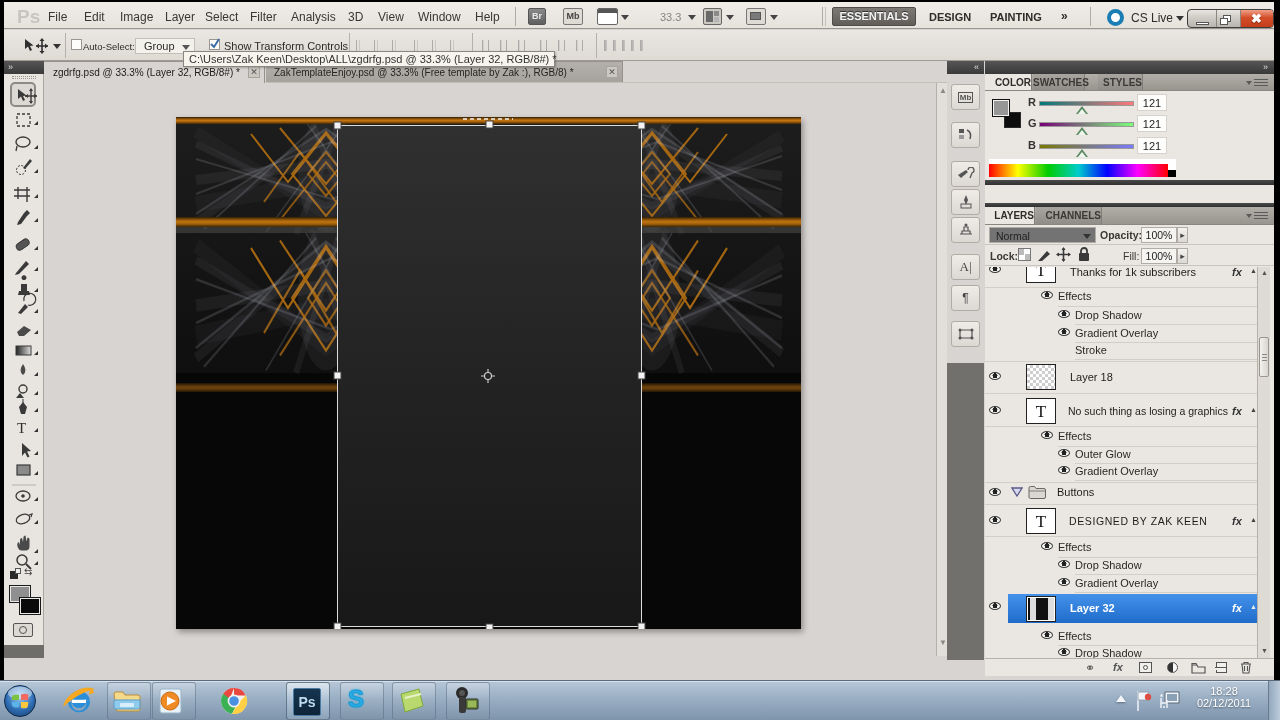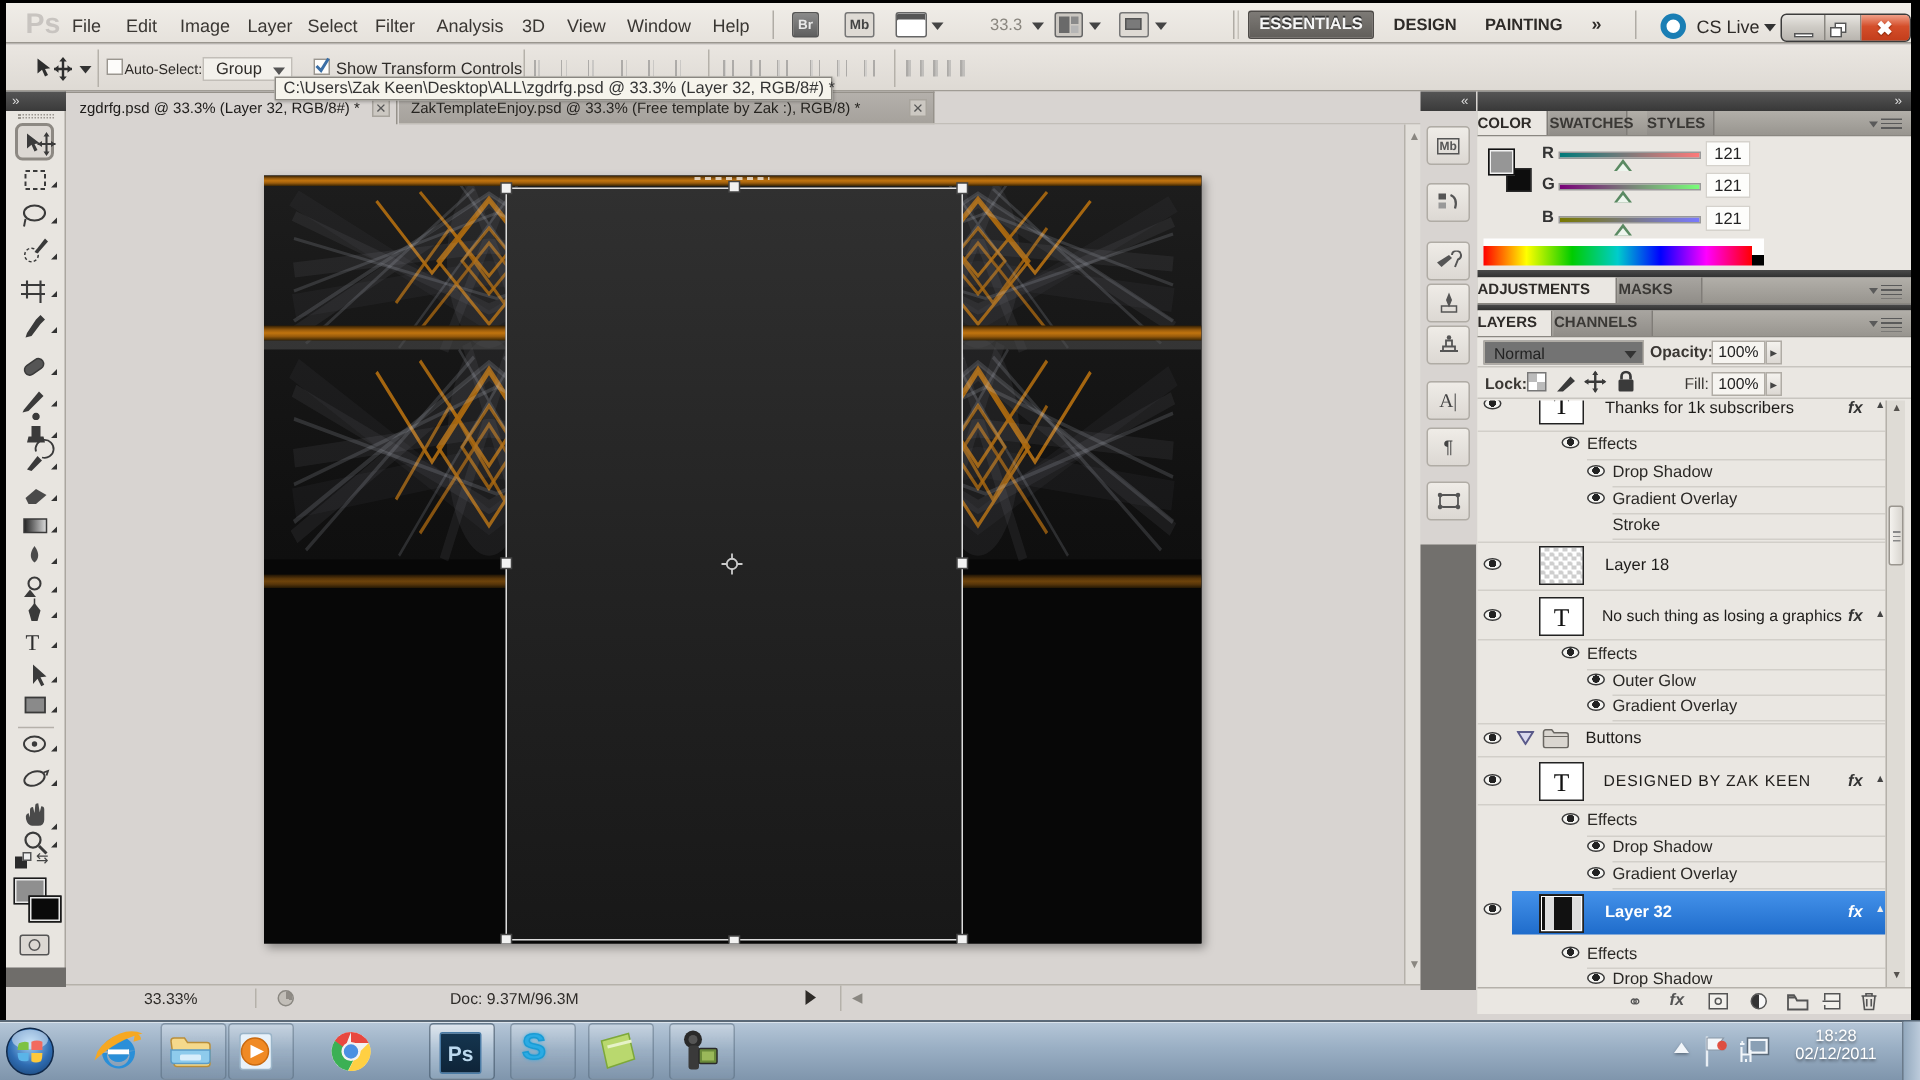--- a/index.html
+++ b/index.html
@@ -34,21 +34,21 @@
 .arrow-dn { width:0; height:0; border-left:4px solid transparent; border-right:4px solid transparent; border-top:5px solid #444; }
 .cb { width:11px; height:11px; background:#fdfcfa; border:1px solid #9a968f; }
 .tabx { position:absolute; top:4px; font-size:9px; color:#555; border:1px solid #a8a49d; width:12px; height:12px; text-align:center; line-height:11px; background:#ccc8c2; }
 .ico-row, .ico-row2, .ico-row3 { width:52px; height:11px; background:
   linear-gradient(#6a6a6a,#6a6a6a); opacity:.75; }
 .ico-row { background: repeating-linear-gradient(90deg,#6a6a6a 0 1px,transparent 1px 3px,#aaa 3px 4px, transparent 4px 18px); opacity:.45; }
 .ico-row2 { background: repeating-linear-gradient(90deg,#6a6a6a 0 1px,#bbb 1px 2px,transparent 2px 6px,#6a6a6a 6px 7px,transparent 7px 18px); opacity:.45; }
 .ico-row3 { width:40px; background: repeating-linear-gradient(90deg,#6a6a6a 0 1px,#999 2px 3px,transparent 3px 9px); opacity:.45; }
 .dkbtn { left:4px; width:29px; height:26px; border:1px solid #b0aca5; border-radius:3px; background:linear-gradient(#efece7,#dcd8d3); display:flex; align-items:center; justify-content:center; color:#555; }
 .tabrow { left:0; width:289px; background:linear-gradient(#b2afa9,#98958f); border-bottom:1px solid #8a8781; }
-.ptab { position:absolute; top:0; height:100%; background:linear-gradient(#a8a5a0,#908d88); border-right:1px solid #807d78; color:#3a3835; font-weight:bold; font-size:10px; text-align:left; line-height:17px; }
+.ptab { position:absolute; top:0; height:100%; background:linear-gradient(#a8a5a0,#908d88); border-right:1px solid #807d78; color:#3a3835; font-weight:bold; font-size:10px; text-align:right; line-height:17px; }
 .ptab.on { background:#eae7e2; color:#2e2b28; }
 .pmenu { position:absolute; right:6px; top:5px; width:14px; height:9px; background:repeating-linear-gradient(#5a5a5a 0 1px,transparent 1px 3px); }
 .pmenu:before { content:""; position:absolute; left:-8px; top:2px; border-left:3px solid transparent; border-right:3px solid transparent; border-top:4px solid #5a5a5a; }
 .csl { width:95px; height:5px; border:1px solid #999; }
 .ctri { width:12px; height:8px; }
 .ctri:before { content:""; position:absolute; left:0; top:0; width:0; height:0; border-left:6px solid transparent; border-right:6px solid transparent; border-bottom:8px solid #5a8a62; }
 .ctri:after { content:""; position:absolute; left:2px; top:3px; width:0; height:0; border-left:4px solid transparent; border-right:4px solid transparent; border-bottom:5px solid #eef6ee; }
 .cval { width:30px; height:17px; background:#fdfdfb; border:1px solid #d5d2cc; text-align:center; line-height:16px; color:#222; }
 .valbox { width:36px; height:16px; background:#f6f4f0; border:1px solid #b0aca5; text-align:center; line-height:15px; font-size:10.5px; }
 .spin { width:11px; height:16px; border:1px solid #b0aca5; background:linear-gradient(#f4f2ee,#dcd8d3); text-align:center; line-height:14px; font-size:9px; color:#444; }
@@ -309,29 +309,20 @@
           <circle cx="312" cy="259" r="3.5"></circle>
             <path d="M312 252 l0 4 M312 262 l0 4 M305 259 l4 0 M315 259 l4 0"></path>
         </g>
       </svg>
     </div>
   </div>
   <div id="vscroll">
     <div class="abs" style="left:2px;top:4px;width:7px;height:7px;color:#8a8781;font-size:8px;line-height:7px">▲</div>
     <div class="abs" style="left:2px;top:556px;width:7px;height:7px;color:#8a8781;font-size:8px;line-height:7px">▼</div>
   </div>
-  <div id="statusbar">
-    <span class="abs" style="left:52px;top:3px;color:#2e2b28;font-size:10.5px">33.33%</span>
-    <div class="abs" style="left:126px;top:2px;width:1px;height:13px;background:#b5b1aa"></div>
-    <div class="abs" style="left:141px;top:3px;width:11px;height:11px;border-radius:50%;background:conic-gradient(#8f8b85 0 110deg,#c2beb8 110deg);border:1px solid #8a8781"></div>
-    <span class="abs" style="left:256px;top:3px;color:#2e2b28;font-size:10.5px">Doc: 9.37M/96.3M</span>
-    <div class="abs" style="left:493px;top:3px;width:0;height:0;border-top:5px solid transparent;border-bottom:5px solid transparent;border-left:7px solid #2e2b28"></div>
-    <div class="abs" style="left:516px;top:0px;width:387px;height:17px;border-left:1px solid #b5b1aa"></div>
-    <span class="abs" style="left:524px;top:3px;color:#8a8781;font-size:9px">◀</span>
-  </div>
   <div id="dockstrip">
     <div class="abs" style="left:0;top:0;width:37px;height:13px;background:linear-gradient(#555,#3a3a3a);color:#ddd;font-size:9px;line-height:12px;text-align:right;padding-right:5px">«</div>
     <div class="abs dkbtn" style="top:23px">
         <span style="font-size:8px;font-weight:bold;border:1px solid #555;padding:0 1px">Mb</span>
       </div>
     <div class="abs dkbtn" style="top:61px">
         <svg width="16" height="16" viewBox="0 0 16 16">
           <rect x="1" y="2" width="5" height="4" fill="#555"></rect>
           <rect x="1" y="8" width="5" height="4" fill="#999"></rect>
           <path d="M9 3 q5 2 3 9" stroke="#555" fill="none" stroke-width="1.5"></path>
@@ -398,25 +389,20 @@
       <div class="abs csl" style="left:54px;top:53px;background:linear-gradient(90deg,#797900,#797979 47%,#7979ff)"></div>
       <div class="abs ctri" style="left:91px;top:58px"></div>
       <div class="abs cval" style="left:152px;top:46px">121</div>
       <div class="abs" style="left:4px;top:68px;width:187px;height:5px;background:#fff"></div>
       <div class="abs" style="left:4px;top:73px;width:179px;height:13px;background:linear-gradient(90deg,#f00,#ff0 16%,#0c0 33%,#0cc 50%,#00f 66%,#f0f 83%,#f00)"></div>
       <div class="abs" style="left:183px;top:73px;width:8px;height:6px;background:#fff"></div>
       <div class="abs" style="left:183px;top:79px;width:8px;height:7px;background:#000"></div>
     </div>
 
     <div class="abs" style="left:0;top:119px;width:289px;height:5px;background:linear-gradient(#4a4a4a,#303030)"></div>
-    <div class="abs tabrow" style="top:124px;height:18px">
-      <div class="ptab on" style="left:0px;width:93px">ADJUSTMENTS</div>
-      <div class="ptab" style="left:94px;width:56px">MASKS</div>
-      <div class="pmenu"></div>
-    </div>
     <div class="abs" style="left:0;top:142px;width:289px;height:4px;background:linear-gradient(#4a4a4a,#303030)"></div>
     <div class="abs tabrow" style="top:146px;height:18px">
       <div class="ptab on" style="left:0px;width:50px">LAYERS</div>
       <div class="ptab" style="left:51px;width:66px">CHANNELS</div>
       <div class="pmenu"></div>
     </div>
 
     <div class="abs" style="left:0;top:164px;width:289px;height:20px;background:#eae7e2;border-bottom:1px solid #c8c5bf">
       <div class="abs" style="left:4px;top:2px;width:107px;height:16px;background:#737373;border:1px solid #b0aca5">
           <span style="position:absolute;left:6px;top:2px;font-size:10.5px">Normal</span>

